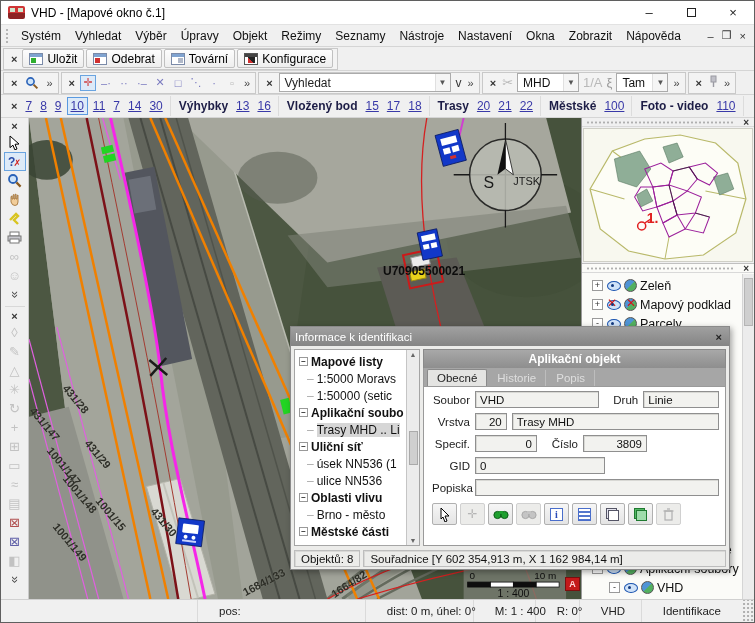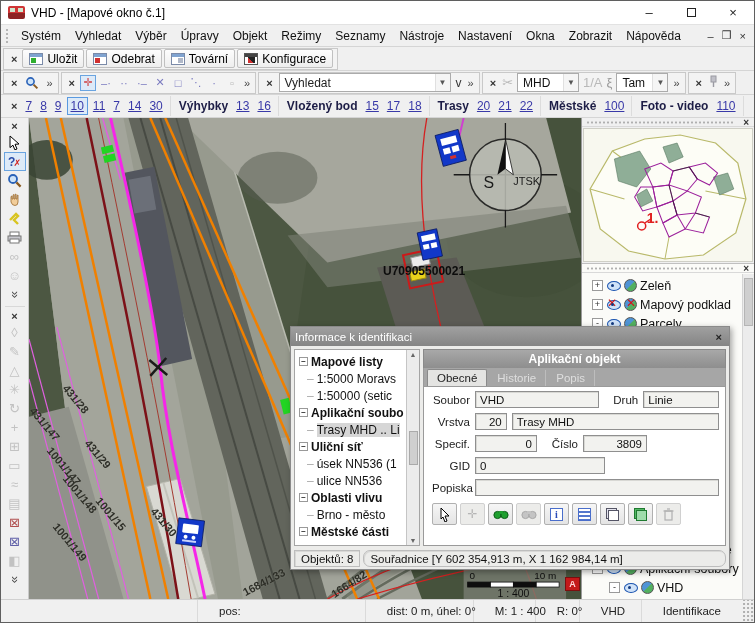--- a/index.html
+++ b/index.html
@@ -130,21 +130,21 @@
   .dbtn.flat{border-color:#d0d0d0;background:#ececea;}
   .info-glyph{width:13px;height:13px;border:1px solid #4a6ecb;background:#fff;color:#2a4bb8;font-weight:bold;font-size:10px;font-family:"Liberation Serif","DejaVu Serif",serif;display:flex;align-items:center;justify-content:center;}
   .list-glyph{width:13px;height:13px;border:1px solid #4a6ecb;background:repeating-linear-gradient(#fff 0 2px,#5577cc 2px 4px);}
   .copy-glyph{width:13px;height:13px;position:relative;}
   .copy-glyph:before{content:"";position:absolute;left:0;top:0;width:9px;height:9px;border:1px solid #556;background:#e6e6f0;}
   .copy-glyph:after{content:"";position:absolute;right:0;bottom:0;width:9px;height:9px;border:1px solid #556;background:#fff;}
   .copy-glyph.green:before{background:#53b865;border-color:#1f7a30;}
   .copy-glyph.green:after{background:#9fdcab;border-color:#1f7a30;}
   .dlg-status{height:20px;flex:none;display:flex;gap:3px;padding:1px 3px 2px 3px;font-size:11.5px;}
   .dlg-cell{border:1px solid #bdbdbd;box-shadow:inset 1px 1px 0 #d8d8d6;background:#ececea;display:flex;align-items:center;padding:0 6px;white-space:nowrap;}
-  .dlg-cell.grow{flex:1;overflow:hidden;border-radius:7px;}
+  .dlg-cell.grow{flex:1;overflow:hidden;}
 
   
   #statusbar{position:absolute;left:0;bottom:0;right:0;height:23px;background:#f0f0f0;border-top:1px solid #d0d0d0;display:flex;align-items:center;font-size:11.5px;color:#222;}
   .sb-cell{height:100%;display:flex;align-items:center;padding:0 21px;border-right:1px solid #dadada;white-space:nowrap;}
   .sb-grip{margin-left:auto;width:14px;height:100%;background-image:radial-gradient(circle,#b0b0b0 1px,transparent 1.3px);background-size:4px 4px;background-position:bottom right;}
 </style>
 </head>
 <body>
 
 <div id="window">

